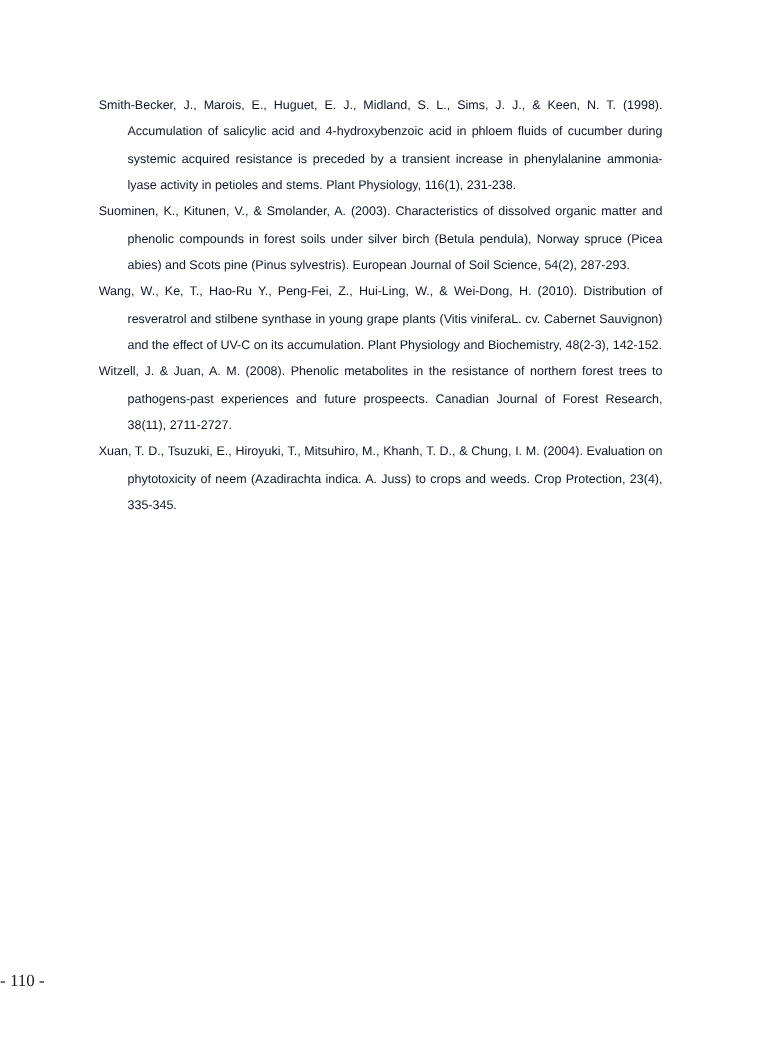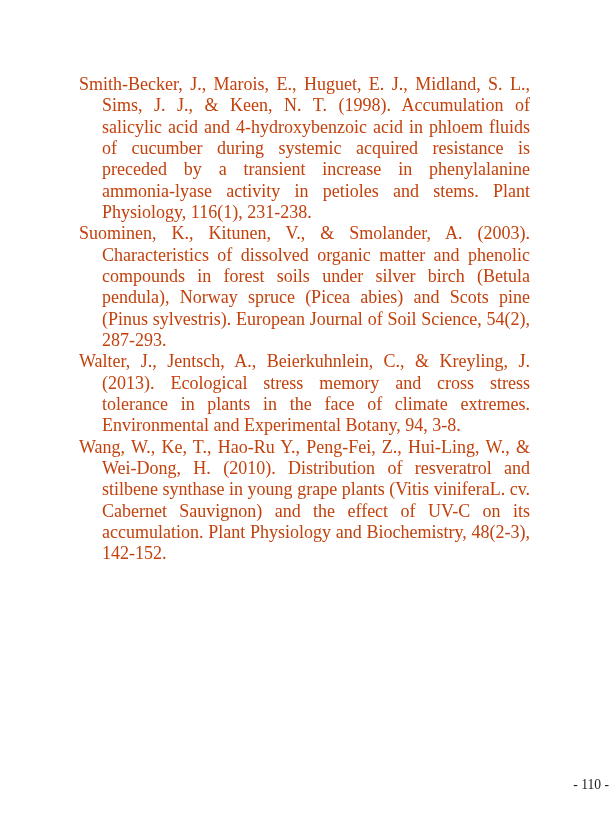--- a/index.html
+++ b/index.html
@@ -2,39 +2,40 @@
 <html><head>
 <meta charset="utf-8">
 <style>
   html, body { margin: 0; padding: 0; background: #ffffff; }
   body { width: 609px; height: 840px; position: relative; overflow: hidden; }
   .page {
     position: absolute; left: 0; top: 0; width: 609px; height: 840px; background: #fff;
   }
   .refs {
     position: absolute; left: 79px; top: 74px; width: 451px;
-    font-family: Liberation Serif, serif;
-    font-size: 18px; line-height: 21.33px; color: #c2410c;
+    font-family: Liberation Sans, sans-serif;
+    font-size: 10px; line-height: 21.33px; color: #0f172a;
     text-align: justify;
   }
   .ref {
     margin: 0; padding-left: 23px; text-indent: -23px;
     text-align: justify;
   }
   .pagenum {
     position: absolute; left: 0; width: 609px; top: 777px;
-    text-align: right;
+    text-align: left;
     font-family: "Liberation Serif", "DejaVu Serif", serif;
     font-size: 13.6px; color: #1a1a1a;
   }
 </style>
 </head>
 <body>
 
 <div class="page">
   <div class="refs">
     <p class="ref">Smith-Becker, J., Marois, E., Huguet, E. J., Midland, S. L., Sims, J. J., &amp; Keen, N. T. (1998). Accumulation of salicylic acid and 4-hydroxybenzoic acid in phloem fluids of cucumber during systemic acquired resistance is preceded by a transient increase in phenylalanine ammonia-lyase activity in petioles and stems. Plant Physiology, 116(1), 231-238.</p>
     <p class="ref">Suominen, K., Kitunen, V., &amp; Smolander, A. (2003). Characteristics of dissolved organic matter and phenolic compounds in forest soils under silver birch (Betula pendula), Norway spruce (Picea abies) and Scots pine (Pinus sylvestris). European Journal of Soil Science, 54(2), 287-293.</p>
-    <p class="ref">Walter, J., Jentsch, A., Beierkuhnlein, C., &amp; Kreyling, J. (2013). Ecological stress memory and cross stress tolerance in plants in the face of climate extremes. Environmental and Experimental Botany, 94, 3-8.</p>
     <p class="ref">Wang, W., Ke, T., Hao-Ru Y., Peng-Fei, Z., Hui-Ling, W., &amp; Wei-Dong, H. (2010). Distribution of resveratrol and stilbene synthase in young grape plants (Vitis viniferaL. cv. Cabernet Sauvignon) and the effect of UV-C on its accumulation. Plant Physiology and Biochemistry, 48(2-3), 142-152.</p>
+    <p class="ref">Witzell, J. &amp; Juan, A. M. (2008). Phenolic metabolites in the resistance of northern forest trees to pathogens-past experiences and future prospeects. Canadian Journal of Forest Research, 38(11), 2711-2727.</p>
+    <p class="ref">Xuan, T. D., Tsuzuki, E., Hiroyuki, T., Mitsuhiro, M., Khanh, T. D., &amp; Chung, I. M. (2004). Evaluation on phytotoxicity of neem (Azadirachta indica. A. Juss) to crops and weeds. Crop Protection, 23(4), 335-345.</p>
   </div>
   <div class="pagenum">- 110 -</div>
 </div>
 
 </body></html>

